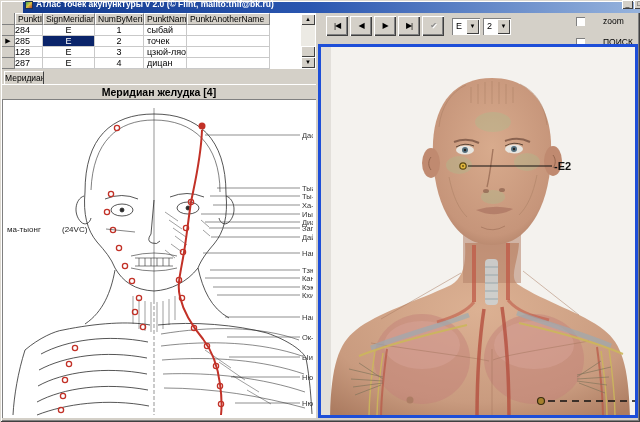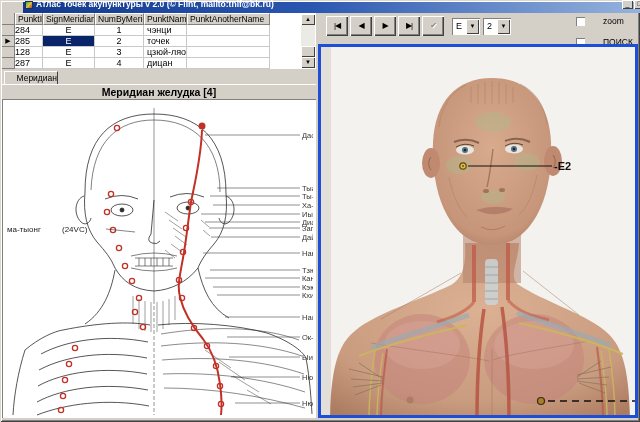--- a/index.html
+++ b/index.html
@@ -34,21 +34,21 @@
   .w0{width:28px}.w1{width:52px}.w2{width:49px}.w3{width:43px}.w4{width:83px}
   .num{padding-right:3px}.ctr{text-align:center}.lft{padding-left:3px}
   .selcell{background:#0a246a !important;color:#fff;}
   .gfill{flex:1;background:#fff;border-bottom:1px solid #fff;}
   .vscroll{position:absolute;right:1px;top:1px;width:14px;height:54px;background:#eceae4;}
   .sbtn{position:absolute;left:0;width:14px;height:11px;background:#d4d0c8;font-size:6px;line-height:11px;text-align:center;
     box-shadow:inset 1px 1px #fff, inset -1px -1px #404040;color:#000;}
   .sthumb{position:absolute;left:0;top:32px;width:14px;height:11px;background:#d4d0c8;
     box-shadow:inset 1px 1px #fff, inset -1px -1px #404040;}
   
-  .tab{position:absolute;left:4px;top:71px;width:54px;height:13px;background:#d4d0c8;
+  .tab{position:absolute;left:4px;top:71px;width:40px;height:13px;background:#d4d0c8;
     border-top:1px solid #fff;border-left:1px solid #fff;border-right:1px solid #404040;
     font-size:8.5px;line-height:12px;text-align:right;white-space:nowrap;overflow:hidden;}
   .tabline{position:absolute;left:2px;top:84px;width:314px;height:1px;background:#fff;}
   .mheader{position:absolute;left:2px;top:85px;width:314px;height:14px;background:#d4d0c8;
     font-size:10.5px;font-weight:bold;text-align:center;line-height:14px;white-space:nowrap;}
   
   .drawing{position:absolute;left:2px;top:99px;width:314px;height:319px;background:#fff;
     box-shadow:inset 1px 1px #808080, inset -1px -1px #fff;overflow:hidden;}
   .drawing svg{position:absolute;left:3px;top:1px;}
   svg text{font-family:"Liberation Sans",sans-serif;}
@@ -97,21 +97,21 @@
           <div class="hcell w2">NumByMeridian</div>
           <div class="hcell w3">PunktName</div>
           <div class="hcell w4">PunktAnotherName</div>
           <div class="gfill"></div>
         </div>
         <div class="grow">
           <div class="selcol"></div>
           <div class="cell w0 num">284</div>
           <div class="cell w1 ctr">E</div>
           <div class="cell w2 ctr">1</div>
-          <div class="cell w3 lft">чэнци</div>
+          <div class="cell w3 lft">сыбай</div>
           <div class="cell w4 lft"></div>
           <div class="gfill"></div>
         </div>
         <div class="grow">
           <div class="selcol">▶</div>
           <div class="cell w0 num">285</div>
           <div class="cell w1 ctr selcell">E</div>
           <div class="cell w2 ctr">2</div>
           <div class="cell w3 lft">точек</div>
           <div class="cell w4 lft"></div>

